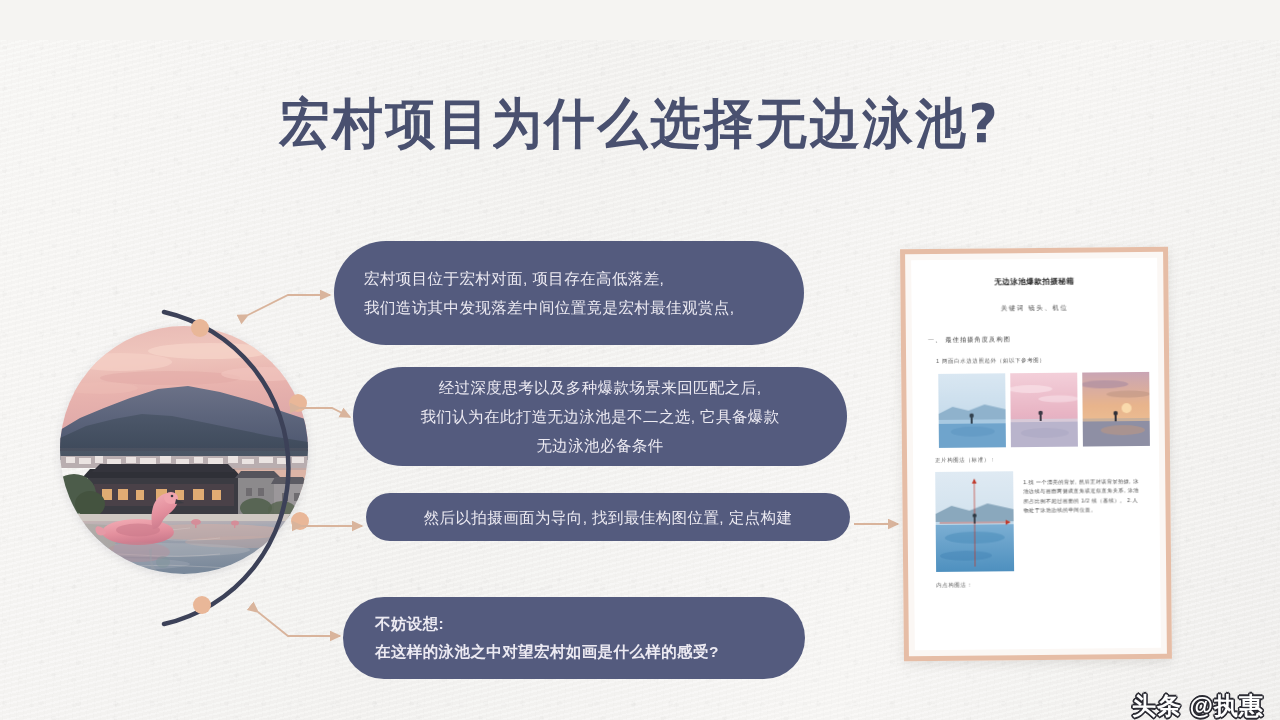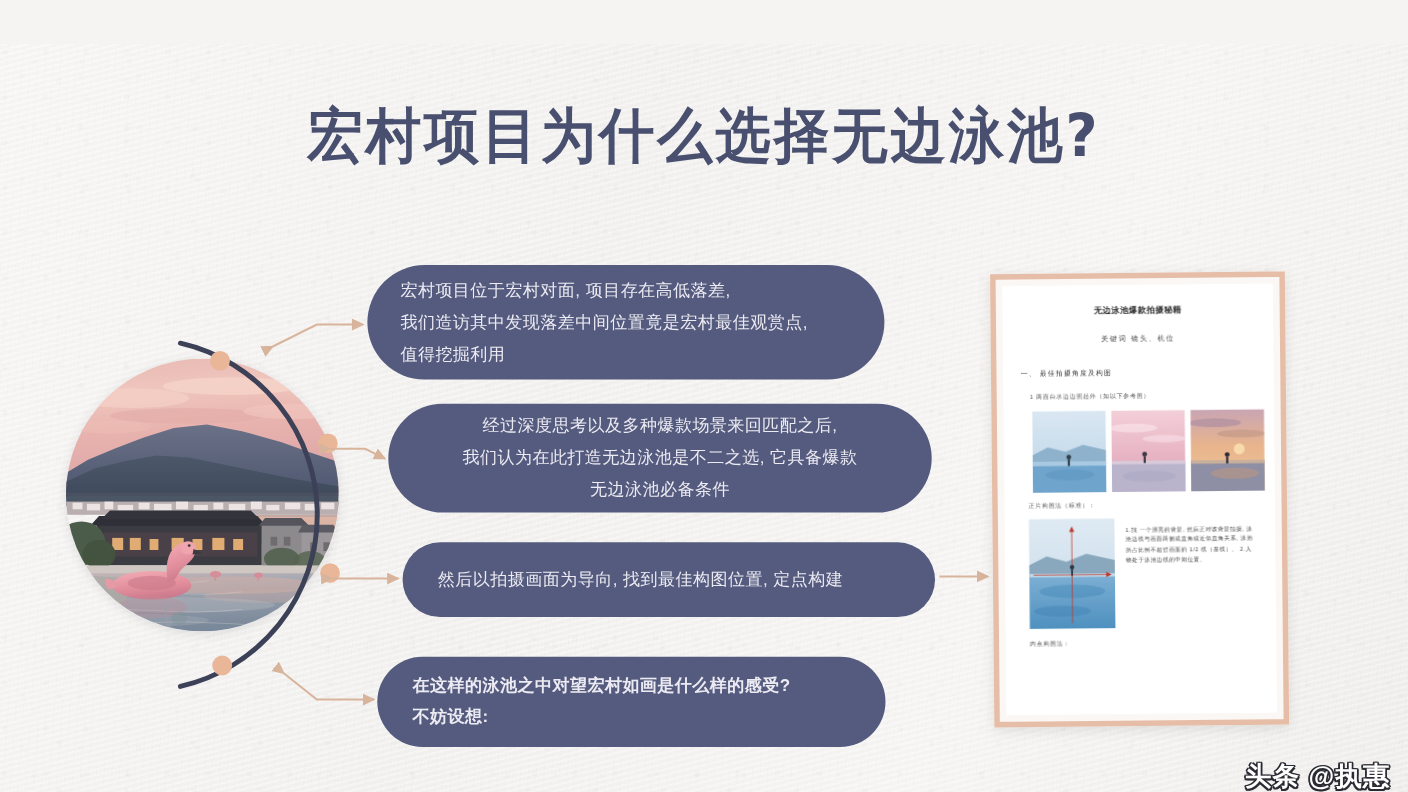--- a/index.html
+++ b/index.html
@@ -112,24 +112,25 @@
   }
   #bubble-2 {
     left: 353px; top: 327px;
     width: 494px; height: 99px;
     padding: 0 32px;
     border-radius: 50px;
     text-align: center;
   }
   #bubble-3 {
     left: 366px; top: 453px;
-    width: 484px; height: 68px;
+    width: 484px; height: 48px;
     padding: 0 32px;
     border-radius: 34px;
     justify-content: center;
+    align-items: center;
   }
   #bubble-4 {
     left: 343px; top: 557px;
     width: 462px; height: 82px;
     padding: 0 32px;
     border-radius: 41px;
     font-weight: 700;
     line-height: 28px;
   }
 
@@ -448,36 +449,35 @@
     <path d="M302,486 L332,486 L362,486" fill="none" stroke="#d9b49c" stroke-width="1.8" marker-end="url(#arrowPeach)" marker-start="url(#arrowPeach)"></path>
 
     <path d="M258,572 L288,596 L340,596" fill="none" stroke="#d9b49c" stroke-width="1.8" marker-end="url(#arrowPeach)" marker-start="url(#arrowPeach)"></path>
 
     <path d="M854,484 L898,484" fill="none" stroke="#d9b49c" stroke-width="1.8" marker-end="url(#arrowPeach)"></path>
   </svg>
 
   <div class="bubble" id="bubble-1">
     <div class="line">宏村项目位于宏村对面, 项目存在高低落差,</div>
     <div class="line">我们造访其中发现落差中间位置竟是宏村最佳观赏点,</div>
-    <div class="line">值得挖掘利用</div>
   </div>
 
   <div class="bubble" id="bubble-2">
     <div class="line">经过深度思考以及多种爆款场景来回匹配之后,</div>
     <div class="line">我们认为在此打造无边泳池是不二之选, 它具备爆款</div>
     <div class="line">无边泳池必备条件</div>
   </div>
 
   <div class="bubble" id="bubble-3">
     <div class="line">然后以拍摄画面为导向, 找到最佳构图位置, 定点构建</div>
   </div>
 
   <div class="bubble" id="bubble-4">
+    <div class="line">不妨设想:</div>
     <div class="line">在这样的泳池之中对望宏村如画是什么样的感受?</div>
-    <div class="line">不妨设想:</div>
   </div>
 
   <div id="doc-frame">
     <div id="doc-page">
       <div id="doc-inner">
 
         <div id="doc-title">无边泳池爆款拍摄秘籍</div>
         <div id="doc-keywords">关键词   镜头、机位</div>
         <div class="doc-h">一、  最佳拍摄角度及构图</div>
         <div class="doc-sub">1  两面白水边边照起外（如以下参考图）</div>

